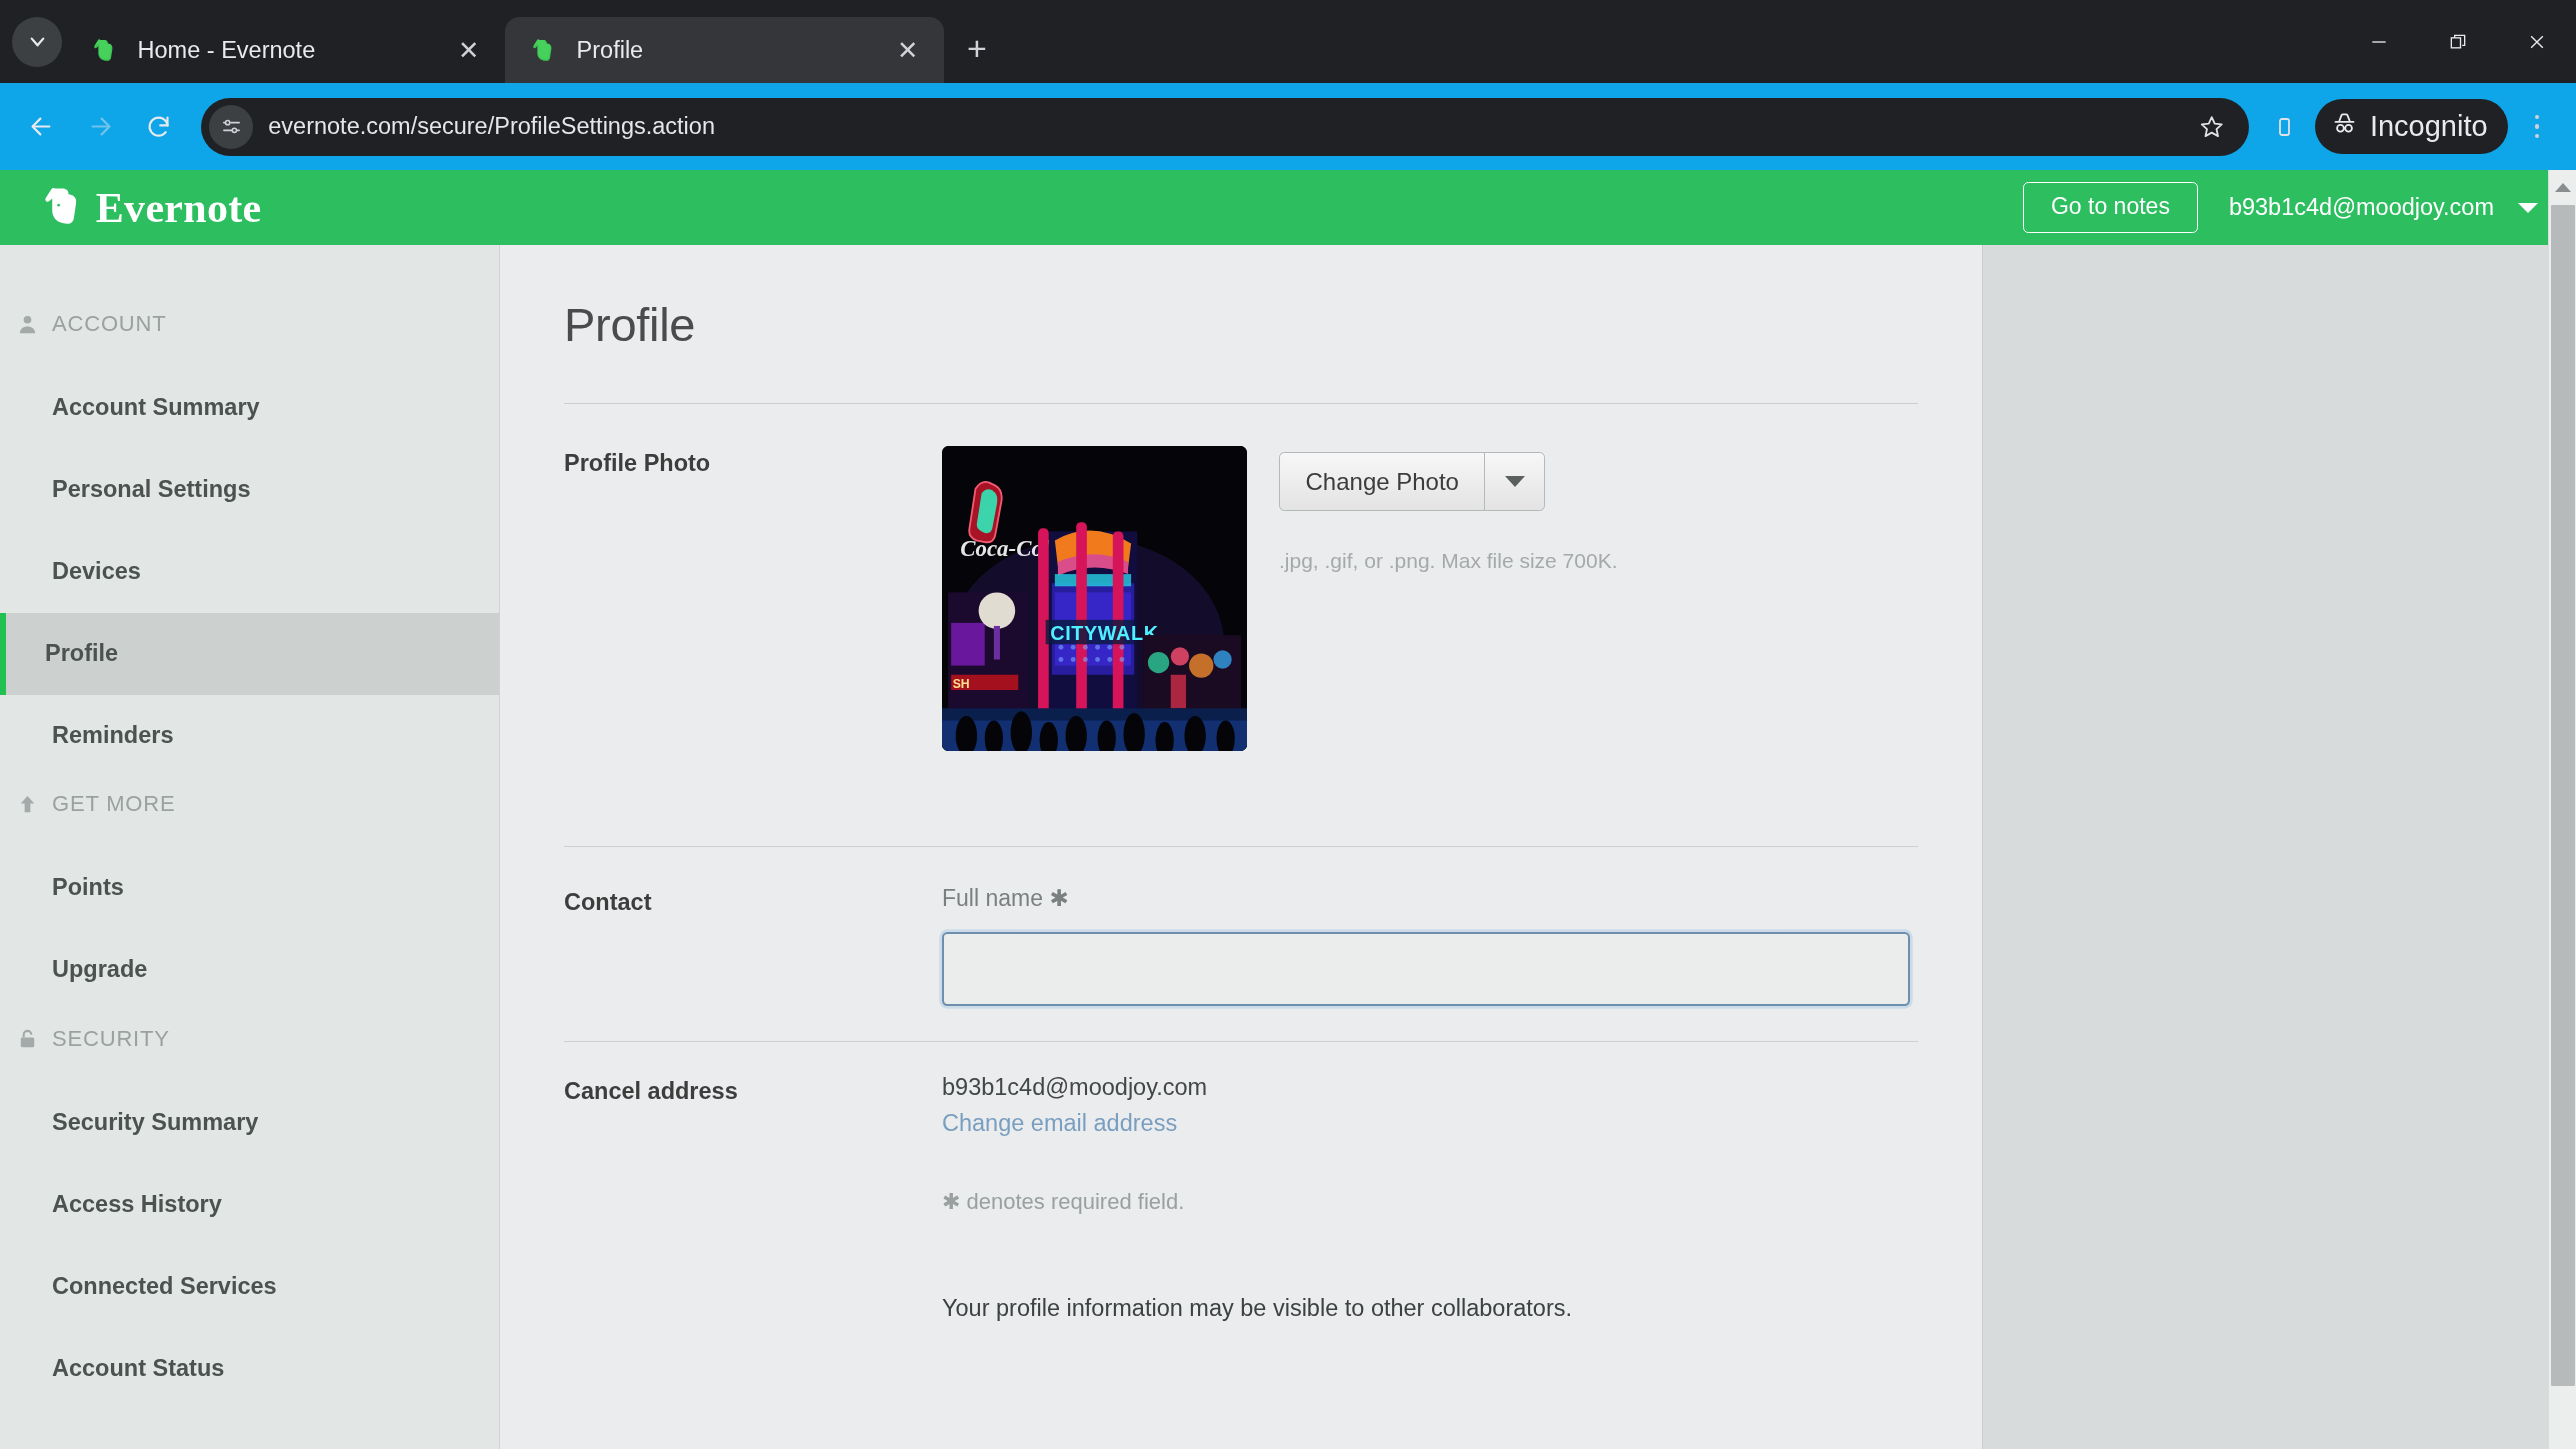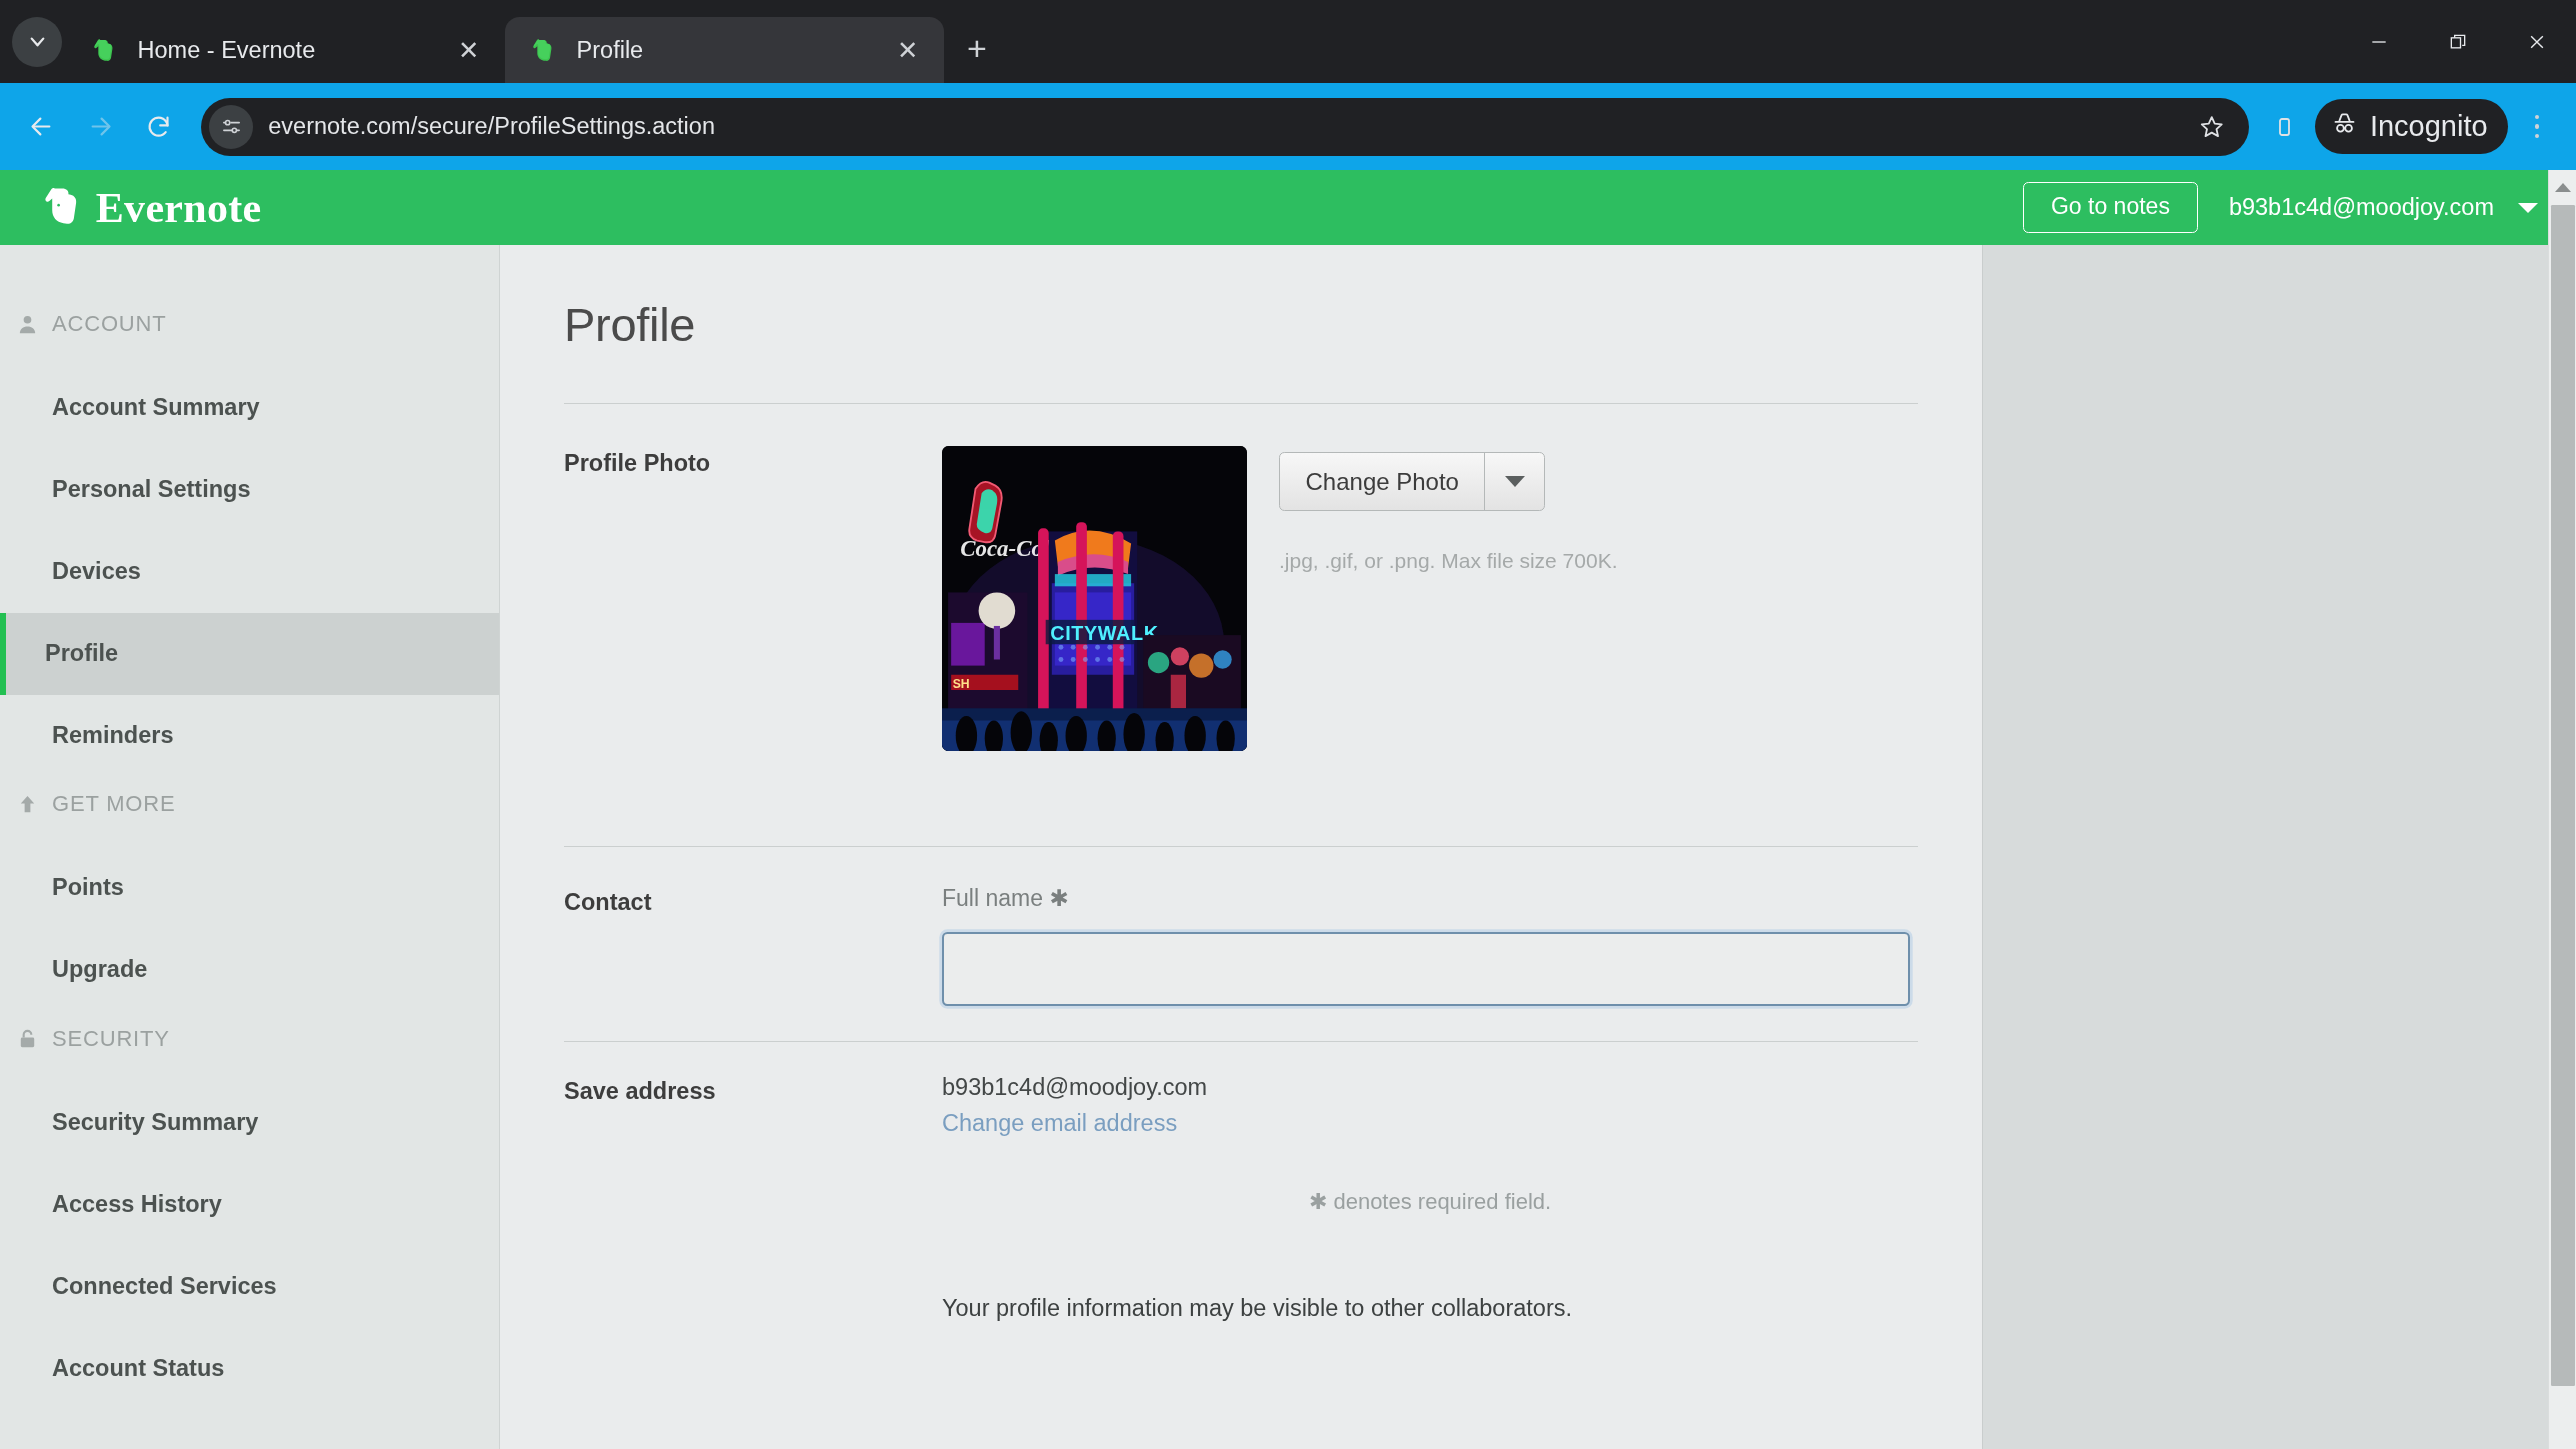--- a/index.html
+++ b/index.html
@@ -380,21 +380,20 @@
   }
   .email-link {
     font-size: 23.5px;
     color: #7a9ec0;
     text-decoration: none;
   }
   .note-required {
     margin-top: 52px;
     font-size: 22px;
     color: #9aa0a0;
-    text-align: center;
   }
   .note-visible {
     margin-top: 80px;
     font-size: 23.5px;
     color: #3d4141;
   }
   .btn-row {
     margin-top: 36px;
     display: flex;
     align-items: center;
@@ -740,21 +739,21 @@
                 <span class="req">✱</span>
               </div>
               <input class="text-input" type="text" value="" style="">
               <div style="height:35px"></div>
             </div>
           </section>
 
           <div class="hr" style="margin-top:0"></div>
 
           <section class="row" style="padding-top:32px">
-            <div class="row-label">Save address</div>
+            <div class="row-label">Cancel address</div>
             <div class="row-field">
               <div class="email-value">b93b1c4d@moodjoy.com</div>
               <a class="email-link" href="#">Change email address</a>
 
               <div class="note-required">✱ denotes required field.</div>
               <div class="note-visible">Your profile information may be visible to other collaborators.</div>
 
             </div>
           </section>
 

